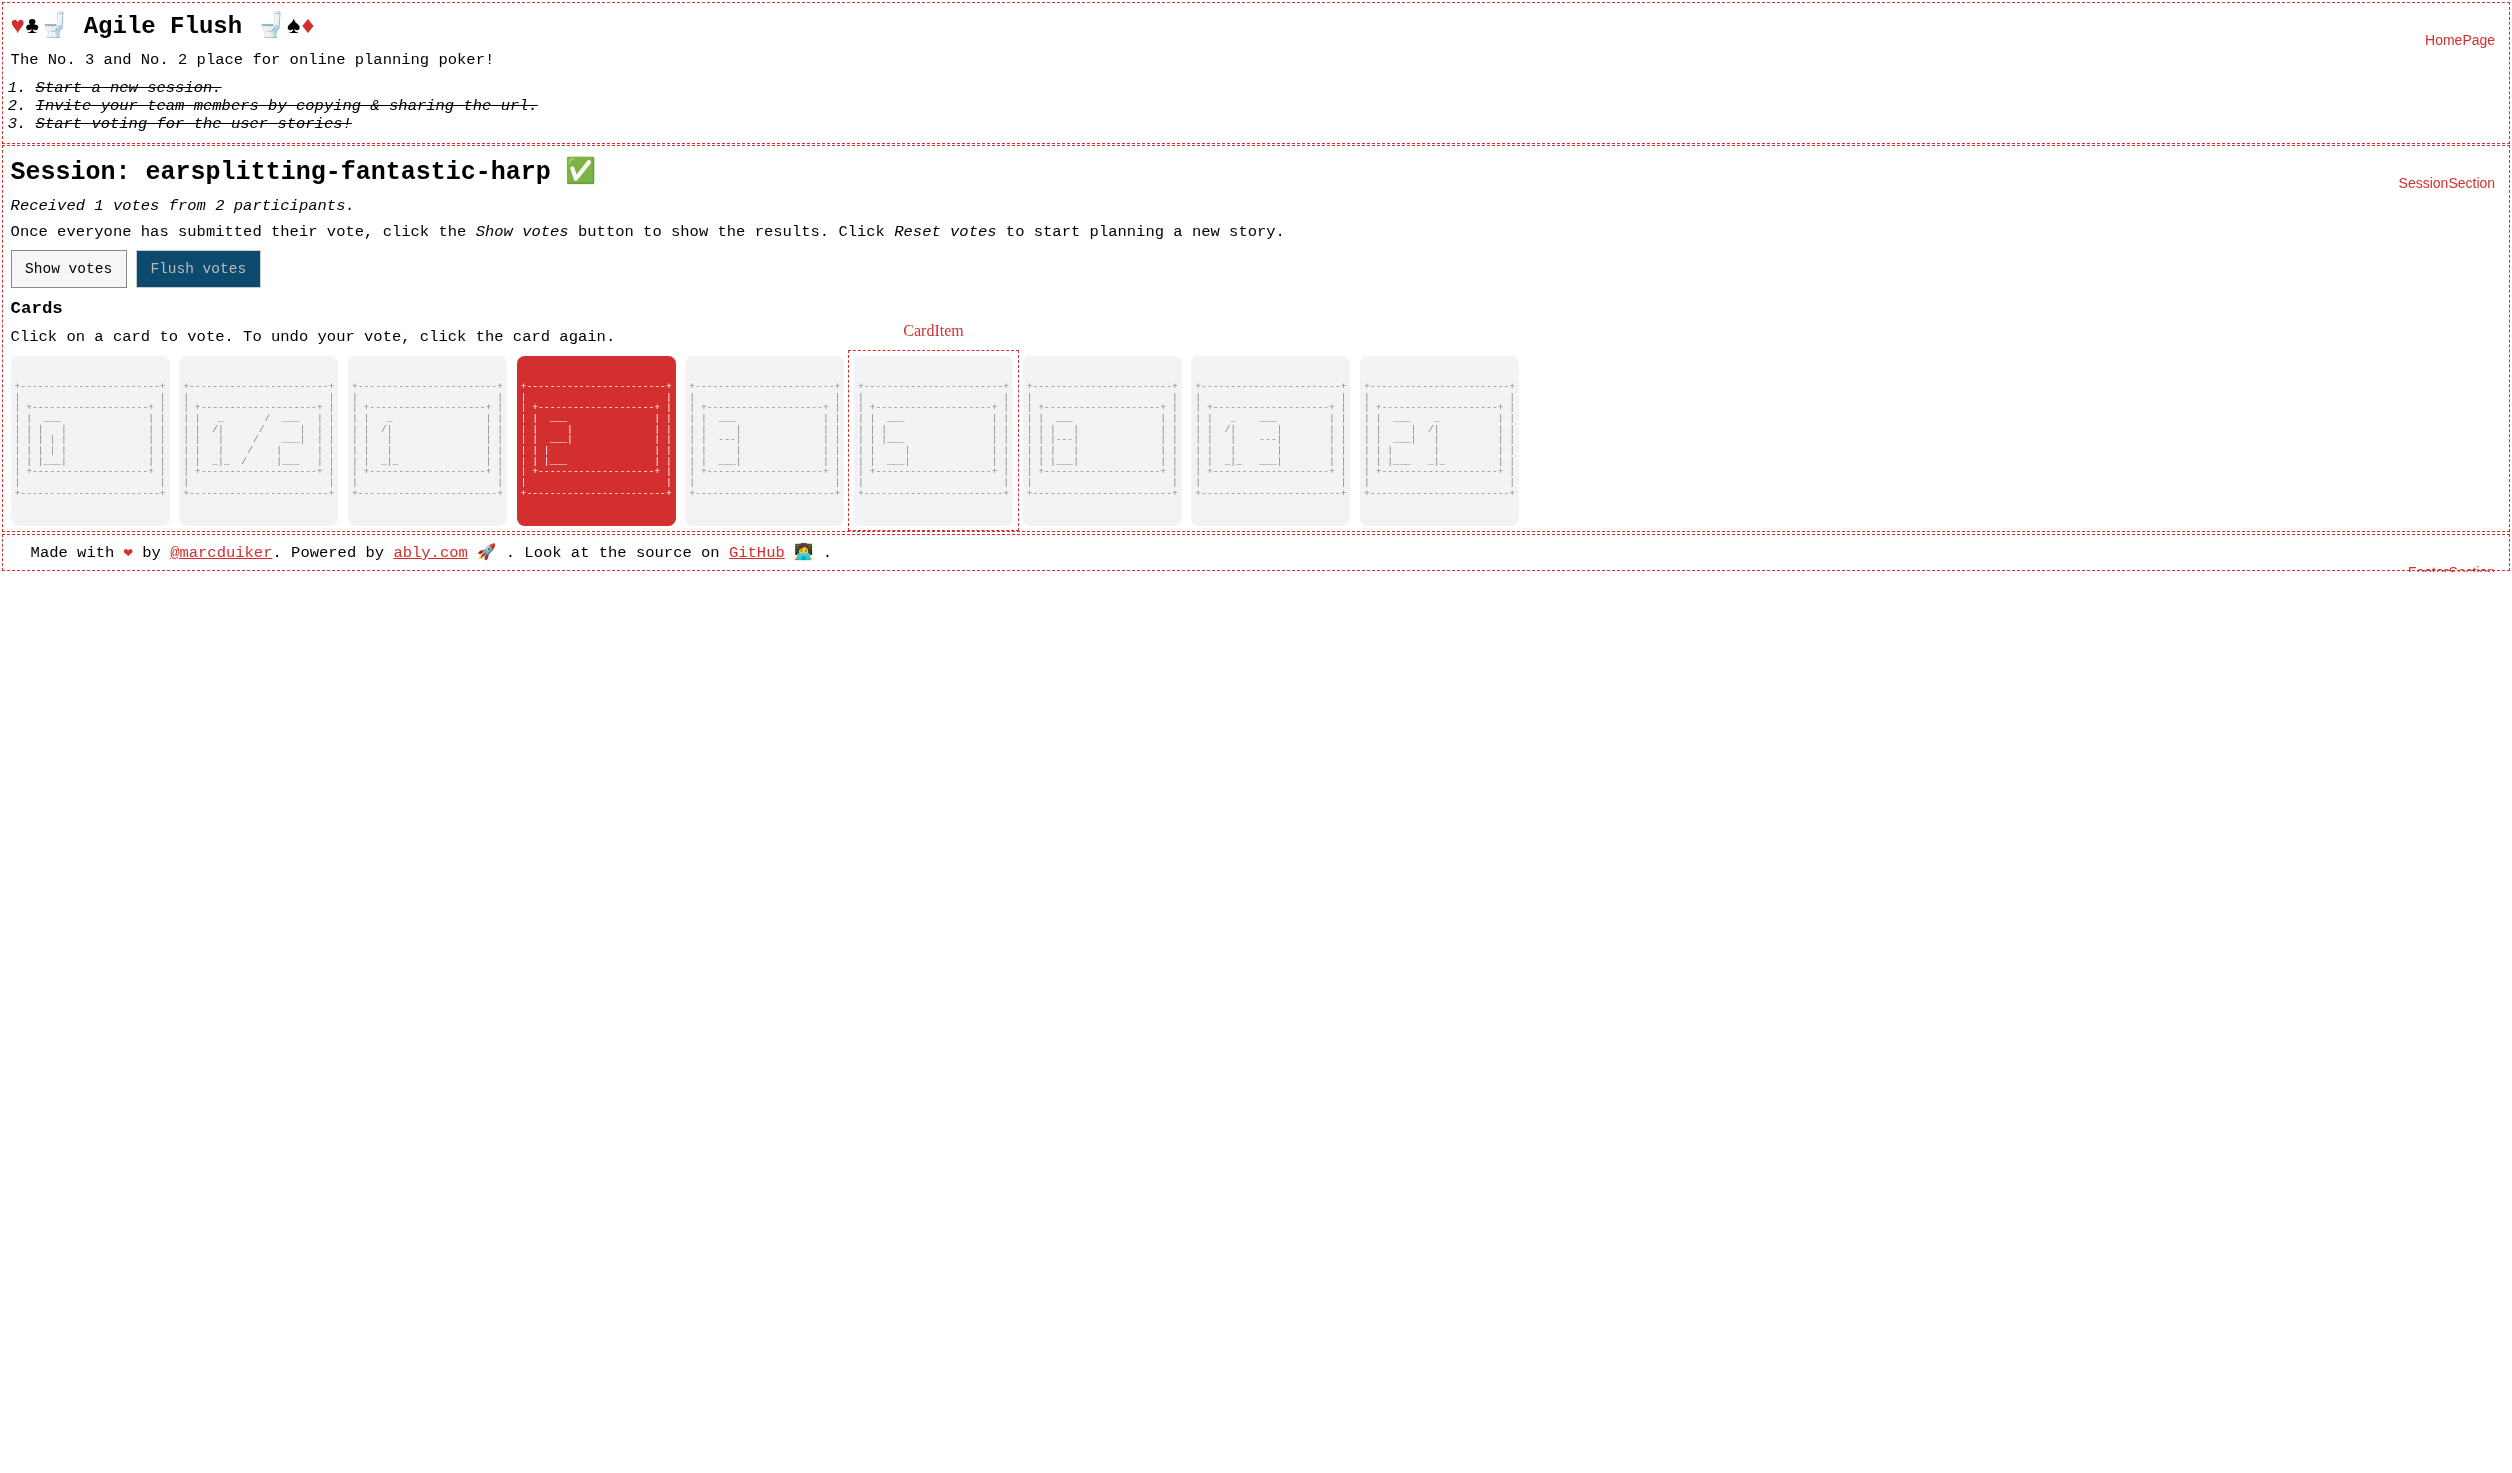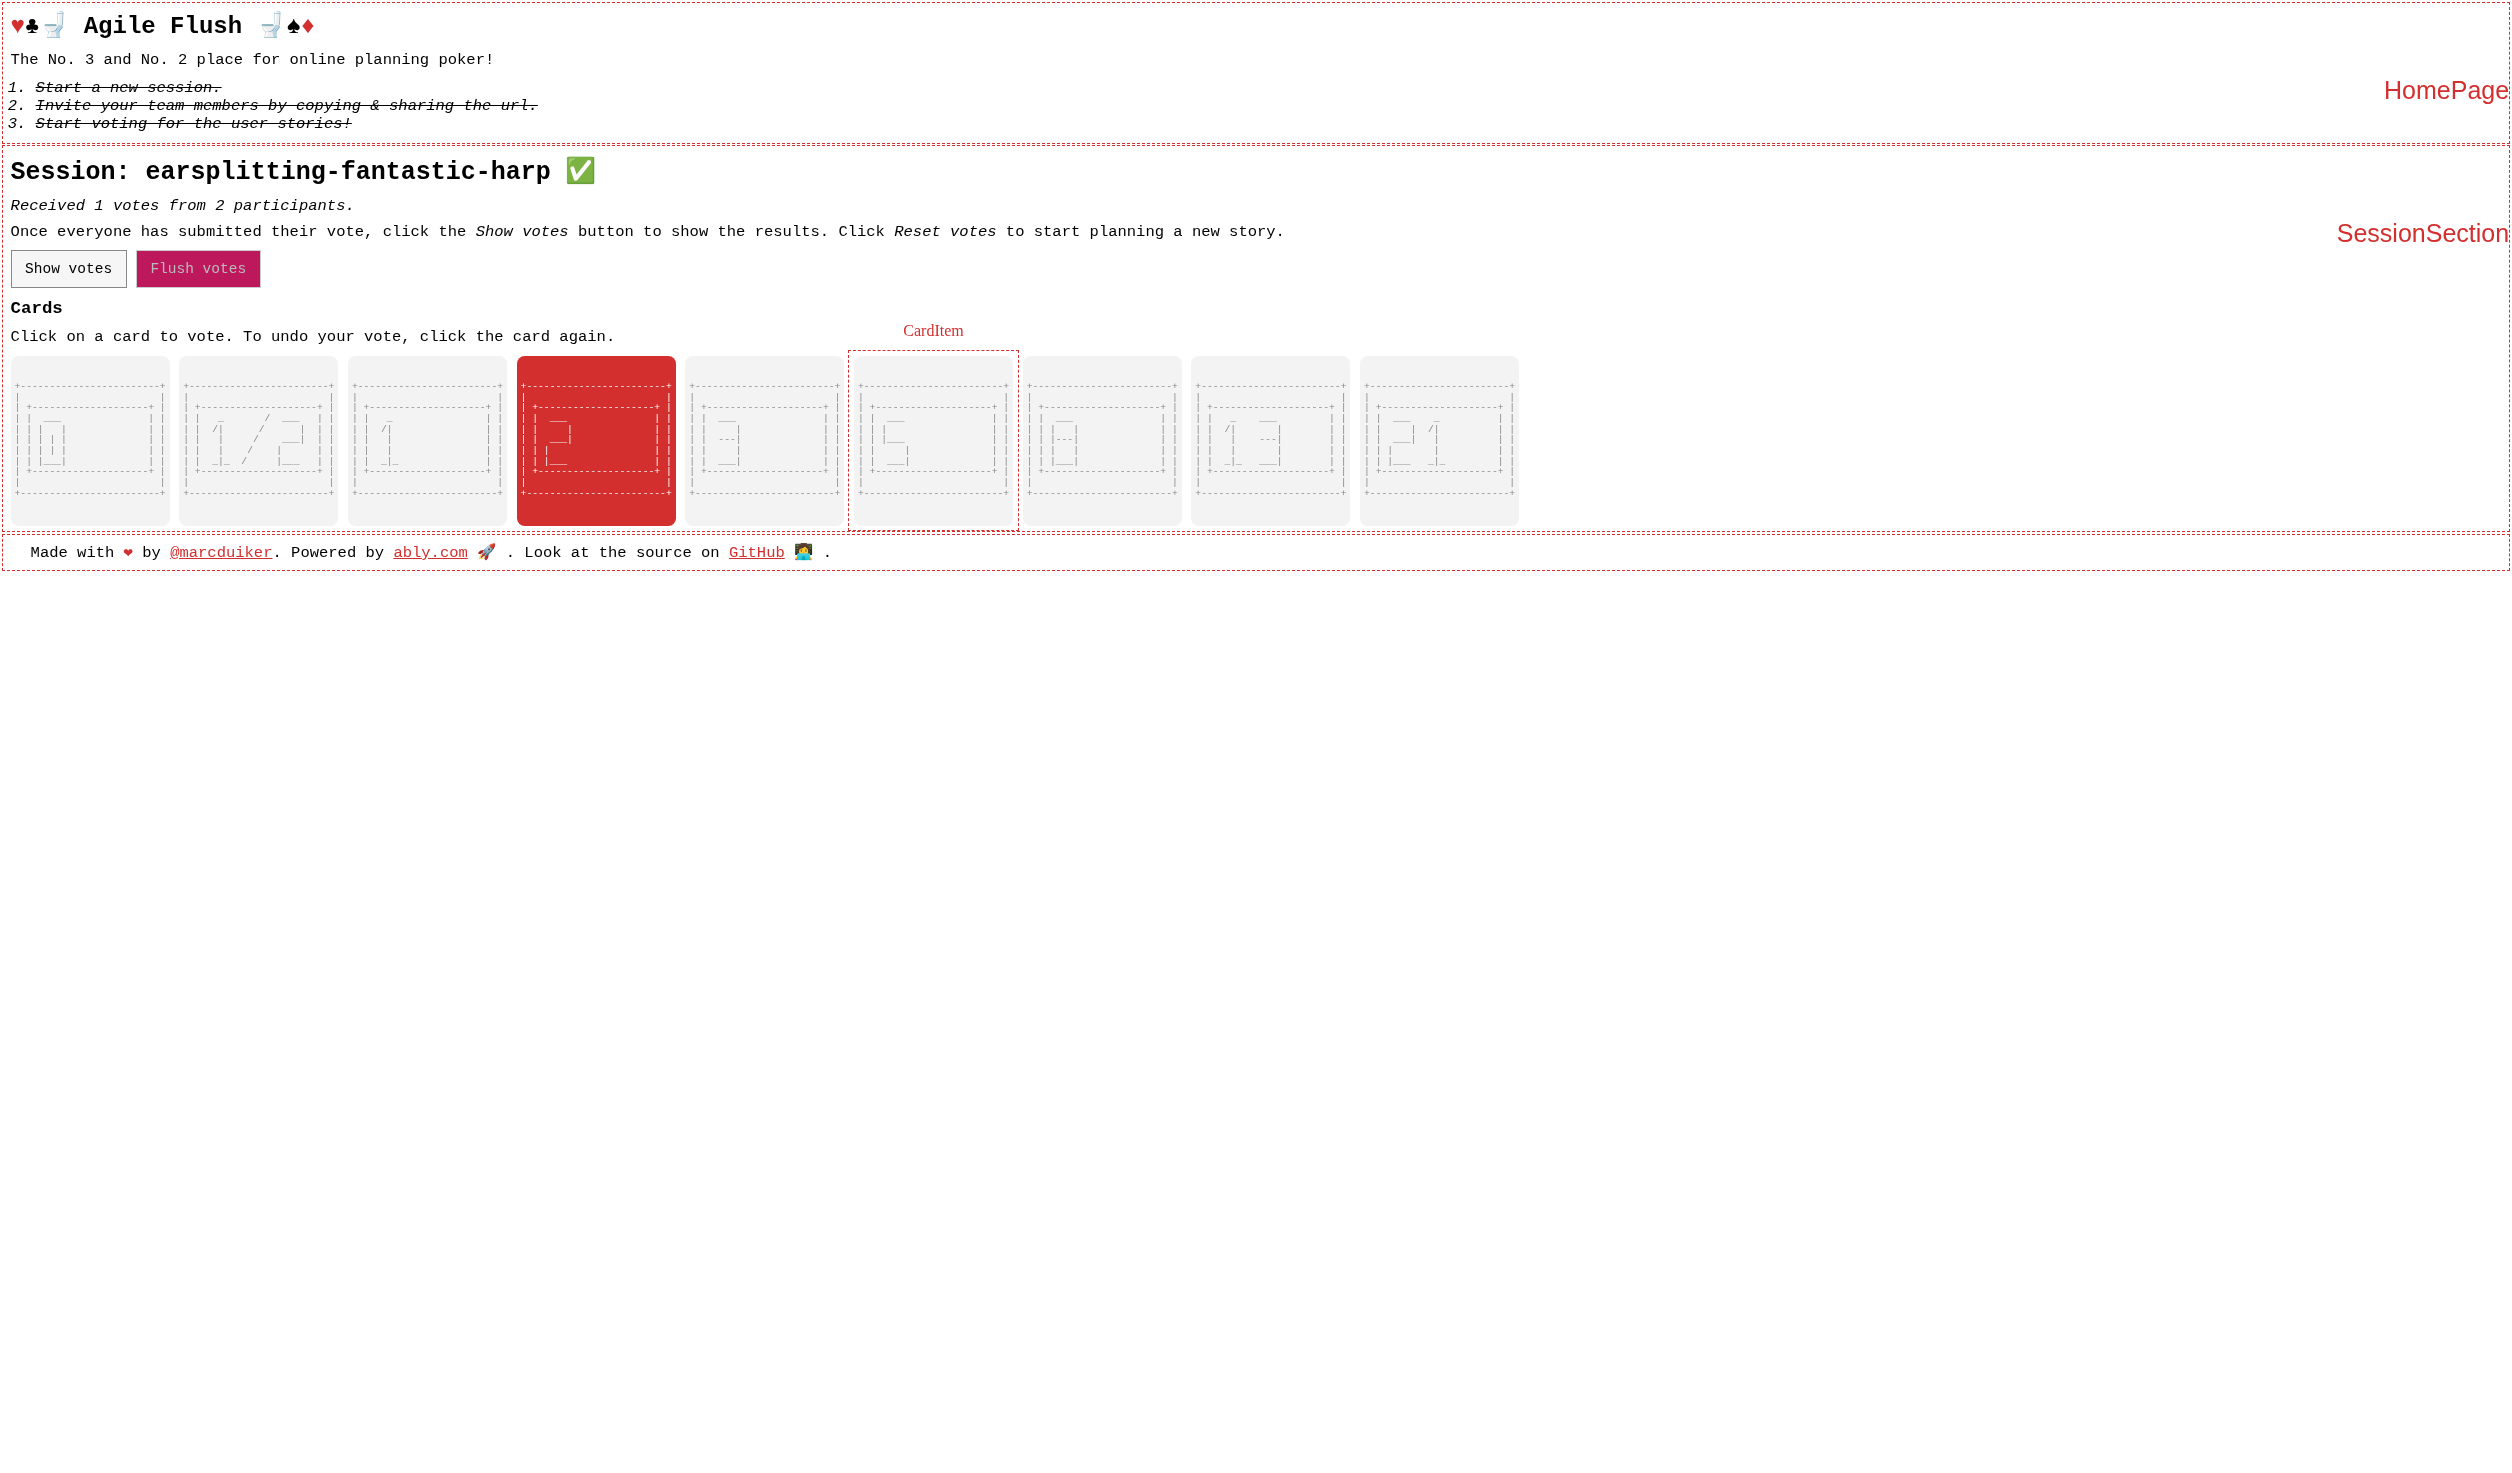--- a/index.html
+++ b/index.html
@@ -12,27 +12,26 @@
   color: #000;
 }
 .section {
   border: 1.9px dashed #d32f2f;
   margin: 1.9px;
   padding: 5.8px 7.7px;
   position: relative;
 }
 .section-label {
   position: absolute;
-  right: 0;
+  right: 14px;
   top: 29px;
   color: #d32f2f;
   font-family: Arial, sans-serif;
-  font-size: 25px;
+  font-size: 14px;
   font-weight: 400;
-  margin-top: 44px;
 }
 h1 {
   font-size: 24px;
   margin: 1.9px 0 11.6px 0;
   font-weight: bold;
 }
 h1 .red-suit { color: #d32f2f; }
 h2 {
   font-size: 25px;
   margin: 3.9px 0 9.7px 0;
@@ -53,21 +52,21 @@
 .btn-row { margin: 9.7px 0; }
 button {
   font-family: inherit;
   font-size: 14.5px;
   padding: 9.7px 13.5px;
   border: 1px solid #888;
   background: #f6f6f6;
   cursor: pointer;
 }
 button:disabled {
-  background: #be185d;
+  background: #0c4a6e;
   color: #bbb;
   border-color: #ccc;
   cursor: default;
 }
 .cards-hint { margin: 5.8px 0 9.7px 0; }
 .card-grid {
   display: flex;
   flex-wrap: wrap;
   gap: 9.7px;
   margin-top: 5.8px;

